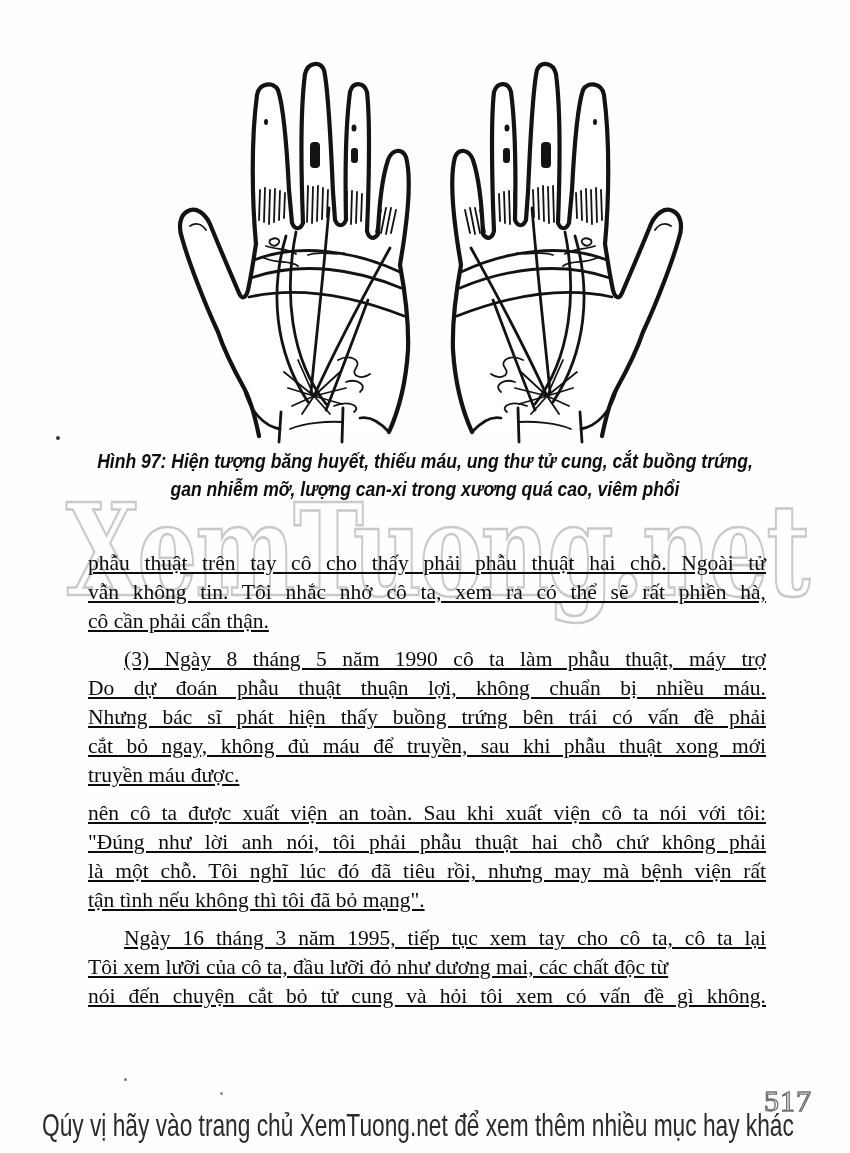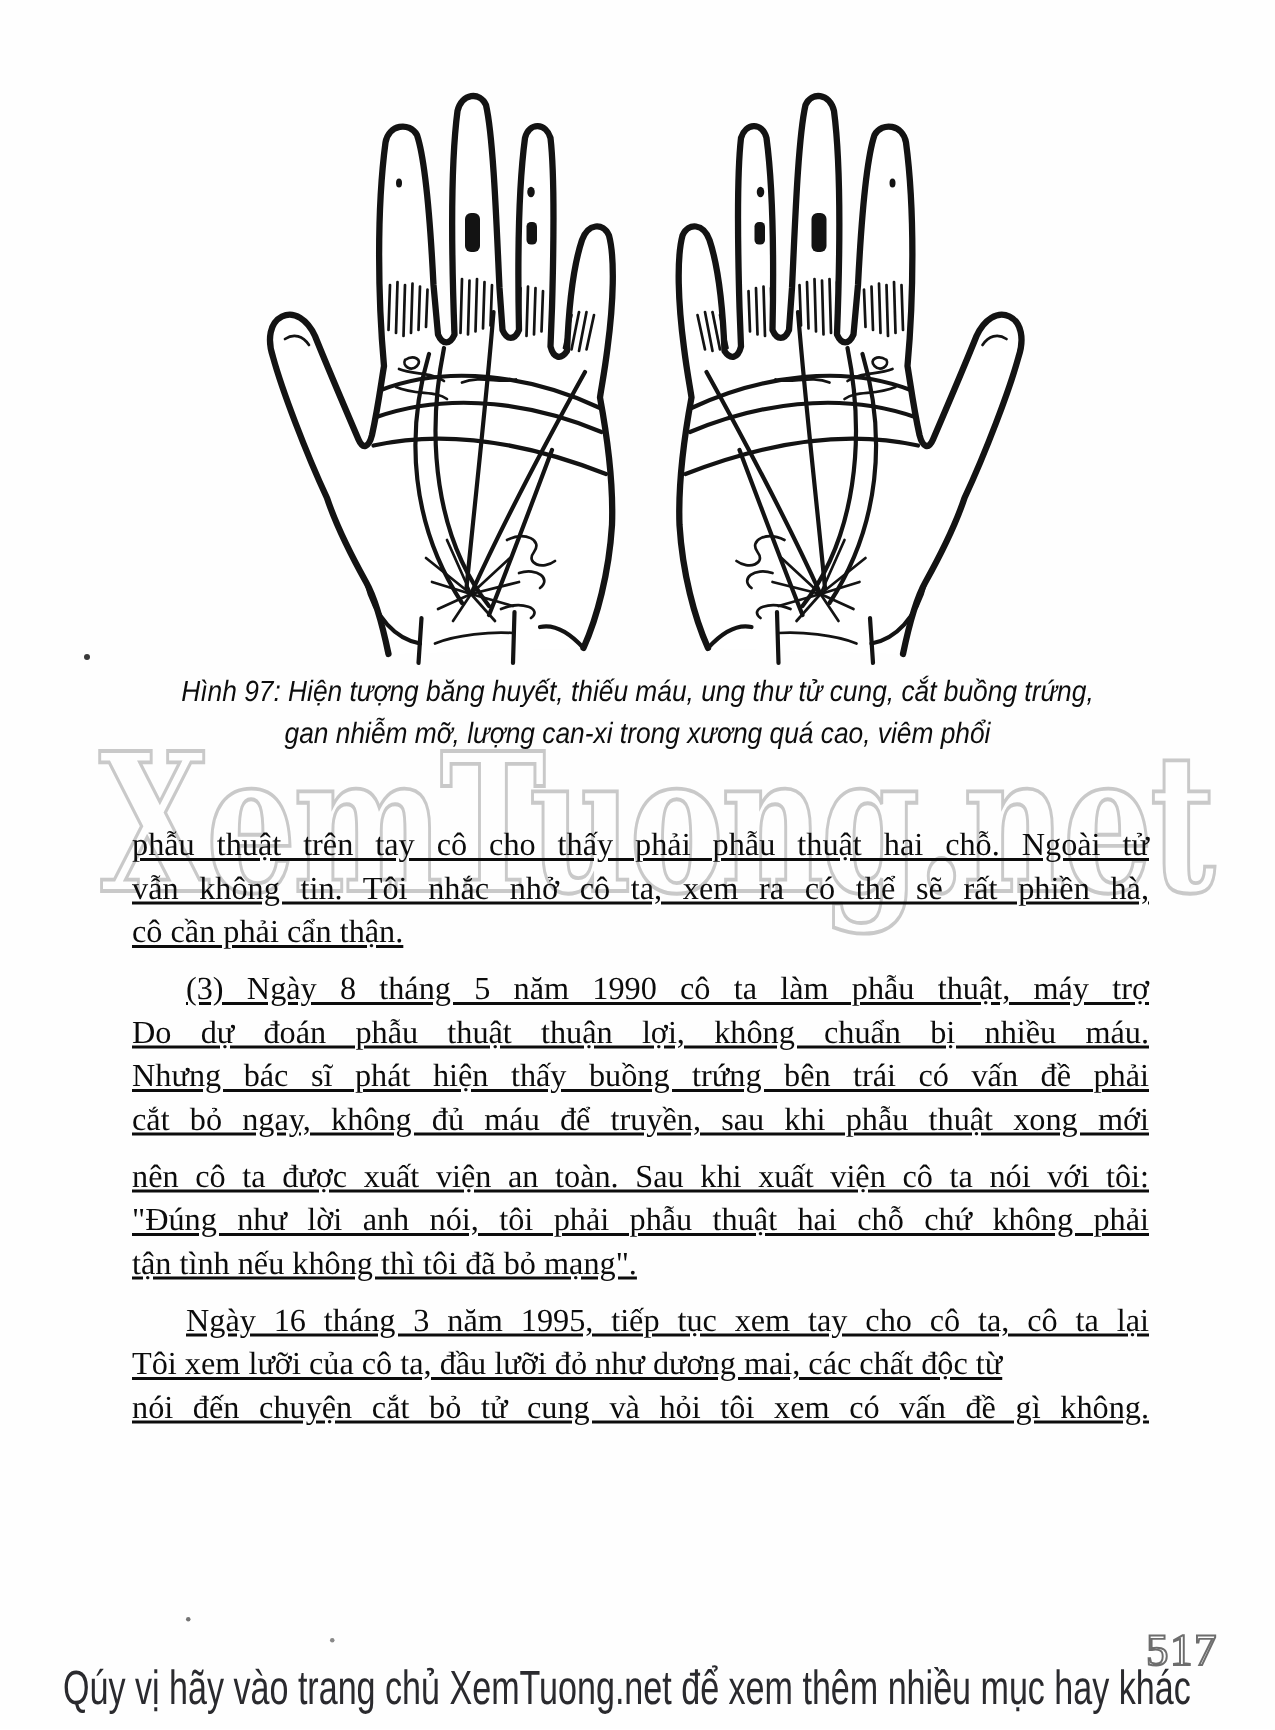--- a/index.html
+++ b/index.html
@@ -9,21 +9,21 @@
   }
   
   .figure-wrap{position:absolute;left:138px;top:50px;width:580px;height:394px;}
   .hands{stroke:#131313;fill:none;stroke-linecap:round;stroke-linejoin:round;}
   .hands .outline{stroke-width:4.2;fill:#ffffff;}
   .hands .pline{stroke-width:2.8;}
   .hands .thin{stroke-width:1.8;}
   .hands .blob{fill:#131313;stroke:none;}
   
   .caption{position:absolute;left:0;top:447px;width:850px;text-align:center;
-    font-family:"Liberation Sans",sans-serif;font-weight:normal;font-style:italic;
+    font-family:"Liberation Sans",sans-serif;font-weight:bold;font-style:italic;
     font-size:19.5px;line-height:28px;color:#0d0d0d;}
   .caption .cline{display:block;transform:scaleX(0.9);transform-origin:center;white-space:nowrap;}
   
   .watermark{
     position:absolute;left:66px;top:486px;z-index:1;
     font-family:"DejaVu Serif",serif;font-weight:bold;font-size:128px;line-height:128px;
     color:transparent;-webkit-text-stroke:2.6px #c9c9c9;letter-spacing:-3px;
     transform:scaleX(0.74);transform-origin:left top;white-space:nowrap;user-select:none;
   }
   
@@ -160,24 +160,26 @@
       <div class="paragraph">
         <div class="tline">phẫu thuật trên tay cô cho thấy phải phẫu thuật hai chỗ. Ngoài tử</div>
         <div class="tline">vẫn không tin. Tôi nhắc nhở cô ta, xem ra có thể sẽ rất phiền hà,</div>
         <div class="tline lastline">cô cần phải cẩn thận.</div>
       </div>
       <div class="paragraph">
         <div class="tline firstindent">(3) Ngày 8 tháng 5 năm 1990 cô ta làm phẫu thuật, máy trợ</div>
         <div class="tline">Do dự đoán phẫu thuật thuận lợi, không chuẩn bị nhiều máu.</div>
         <div class="tline">Nhưng bác sĩ phát hiện thấy buồng trứng bên trái có vấn đề phải</div>
         <div class="tline">cắt bỏ ngay, không đủ máu để truyền, sau khi phẫu thuật xong mới</div>
+        <div class="tline lastline">truyền máu được.</div>
       </div>
       <div class="paragraph">
         <div class="tline">nên cô ta được xuất viện an toàn. Sau khi xuất viện cô ta nói với tôi:</div>
         <div class="tline">"Đúng như lời anh nói, tôi phải phẫu thuật hai chỗ chứ không phải</div>
+        <div class="tline">là một chỗ. Tôi nghĩ lúc đó đã tiêu rồi, nhưng may mà bệnh viện rất</div>
         <div class="tline lastline">tận tình nếu không thì tôi đã bỏ mạng".</div>
       </div>
       <div class="paragraph">
         <div class="tline firstindent">Ngày 16 tháng 3 năm 1995, tiếp tục xem tay cho cô ta, cô ta lại</div>
         <div class="tline lastline">Tôi xem lưỡi của cô ta, đầu lưỡi đỏ như dương mai, các chất độc từ</div>
         <div class="tline">nói đến chuyện cắt bỏ tử cung và hỏi tôi xem có vấn đề gì không.</div>
       </div>
     </div>
 
   <div class="pagenum">517</div>

